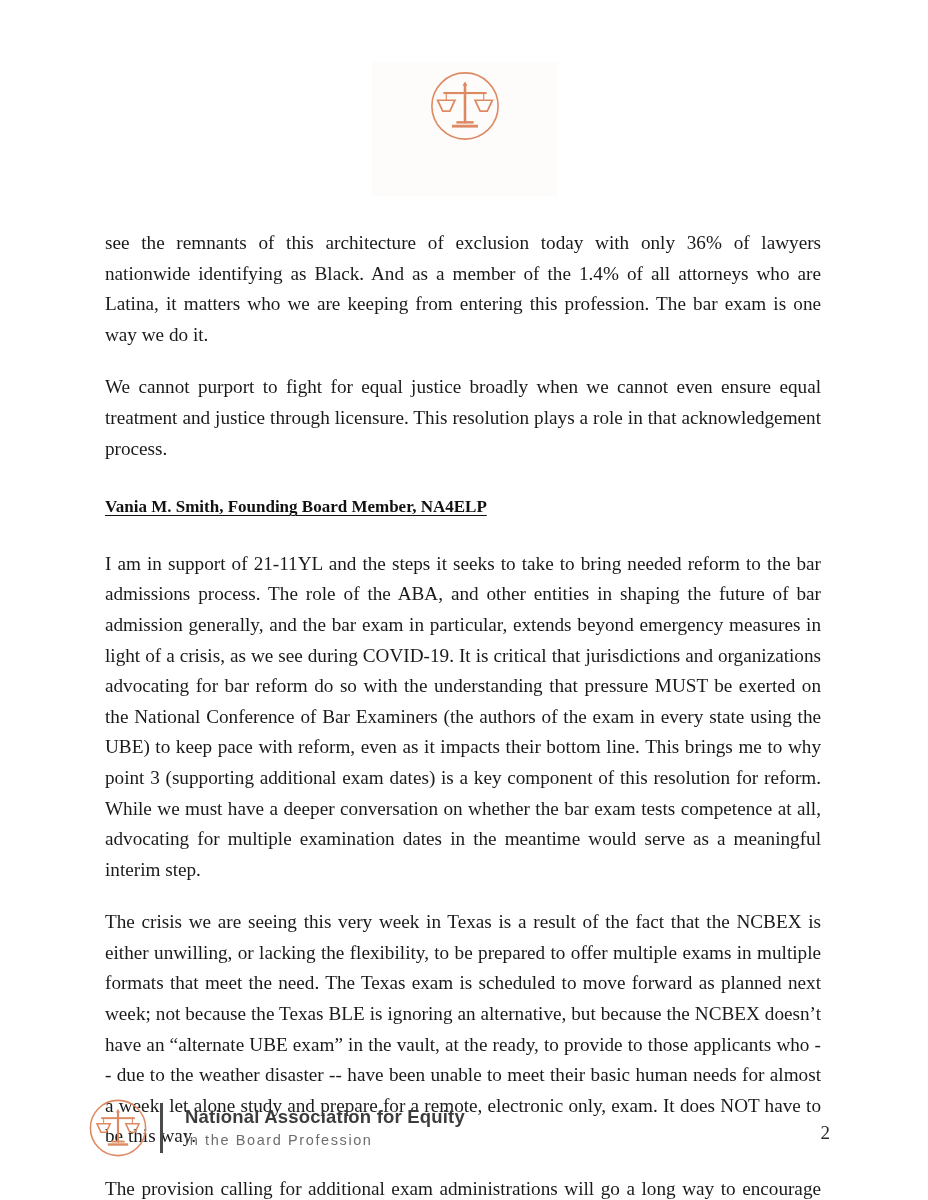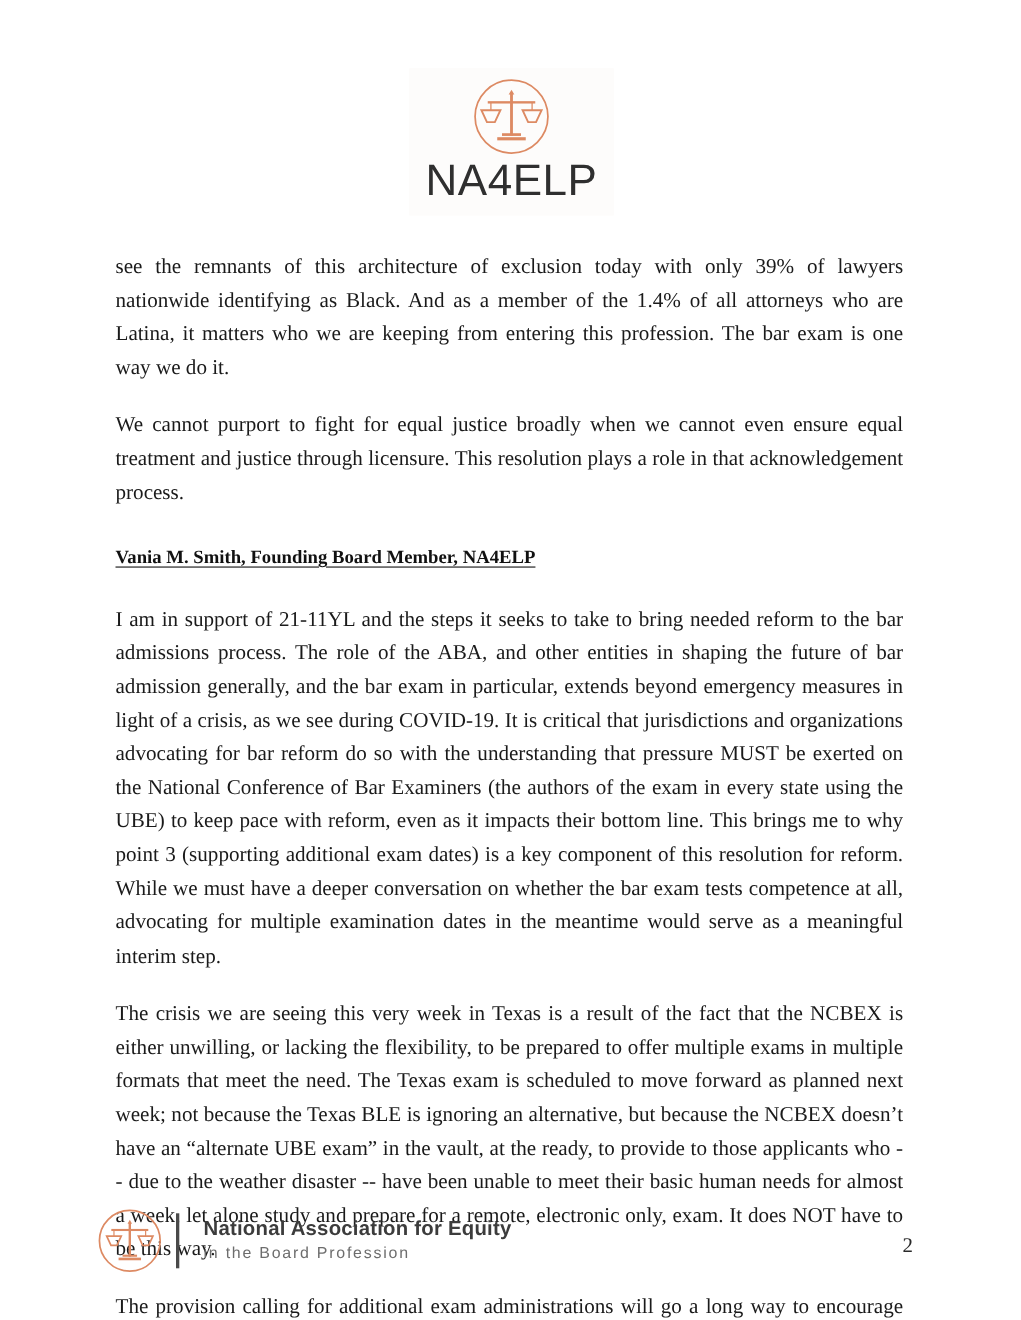--- a/index.html
+++ b/index.html
@@ -141,25 +141,24 @@
       <line x1="24" y1="32" x2="24" y2="42" stroke="#DD8A63" stroke-width="1.6"></line>
       <line x1="76" y1="32" x2="76" y2="42" stroke="#DD8A63" stroke-width="1.6"></line>
 
       <path d="M12 42 L36 42 L29 57 L19 57 Z" fill="none" stroke="#DD8A63" stroke-width="2.4"></path>
 
       <path d="M64 42 L88 42 L81 57 L71 57 Z" fill="none" stroke="#DD8A63" stroke-width="2.4"></path>
 
       <rect x="38" y="71" width="24" height="3.4" fill="#DD8A63"></rect>
       <rect x="32" y="76" width="36" height="4" fill="#DD8A63"></rect>
     </svg>
-    <div class="logo-wordmark">NA4ELP</div>
   </div>
 
   <div class="body-col">
-    <p class="para">see the remnants of this architecture of exclusion today with only 39% of lawyers nationwide identifying as Black. And as a member of the 1.4% of all attorneys who are Latina, it matters who we are keeping from entering this profession. The bar exam is one way we do it.</p>
+    <p class="para">see the remnants of this architecture of exclusion today with only 36% of lawyers nationwide identifying as Black. And as a member of the 1.4% of all attorneys who are Latina, it matters who we are keeping from entering this profession. The bar exam is one way we do it.</p>
     <p class="para tight">We cannot purport to fight for equal justice broadly when we cannot even ensure equal treatment and justice through licensure. This resolution plays a role in that acknowledgement process.</p>
 
     <div class="speaker-heading">Vania M. Smith, Founding Board Member, NA4ELP</div>
 
     <p class="para">I am in support of 21-11YL and the steps it seeks to take to bring needed reform to the bar admissions process.  The role of the ABA, and other entities in shaping the future of bar admission generally, and the bar exam in particular, extends beyond emergency measures in light of a crisis, as we see during COVID-19.  It is critical that jurisdictions and organizations advocating for bar reform do so with the understanding that pressure MUST be exerted on the National Conference of Bar Examiners (the authors of the exam in every state using the UBE) to keep pace with reform, even as it impacts their bottom line.  This brings me to why point 3 (supporting additional exam dates) is a key component of this resolution for reform. While we must have a deeper conversation on whether the bar exam tests competence at all, advocating for multiple examination dates in the meantime would serve as a meaningful interim step.</p>
     <p class="para">The crisis we are seeing this very week in Texas is a result of the fact that the NCBEX is either unwilling, or lacking the flexibility, to be prepared to offer multiple exams in multiple formats that meet the need. The Texas exam is scheduled to move forward as planned next week; not because the Texas BLE is ignoring an alternative, but because the NCBEX doesn’t have an “alternate UBE exam” in the vault, at the ready, to provide to those applicants who -- due to the weather disaster -- have been unable to meet their basic human needs for almost a week, let alone study and prepare for a remote, electronic only, exam.   It does NOT have to be this way.</p>
     <p class="para">The provision calling for additional exam administrations will go a long way to encourage the NCBEX to be more nimble, and prepared to meet challenges brought on by natural disasters, or other emergencies.  Regular, additional administrations of the exam will also assist working professionals who may need additional time to balance study and full time careers; examinees who are parents, or those who can’t afford the luxury of 8-10 weeks without pay to prepare for the current iteration of the exam.</p>
   </div>
 
   <div class="footer">

